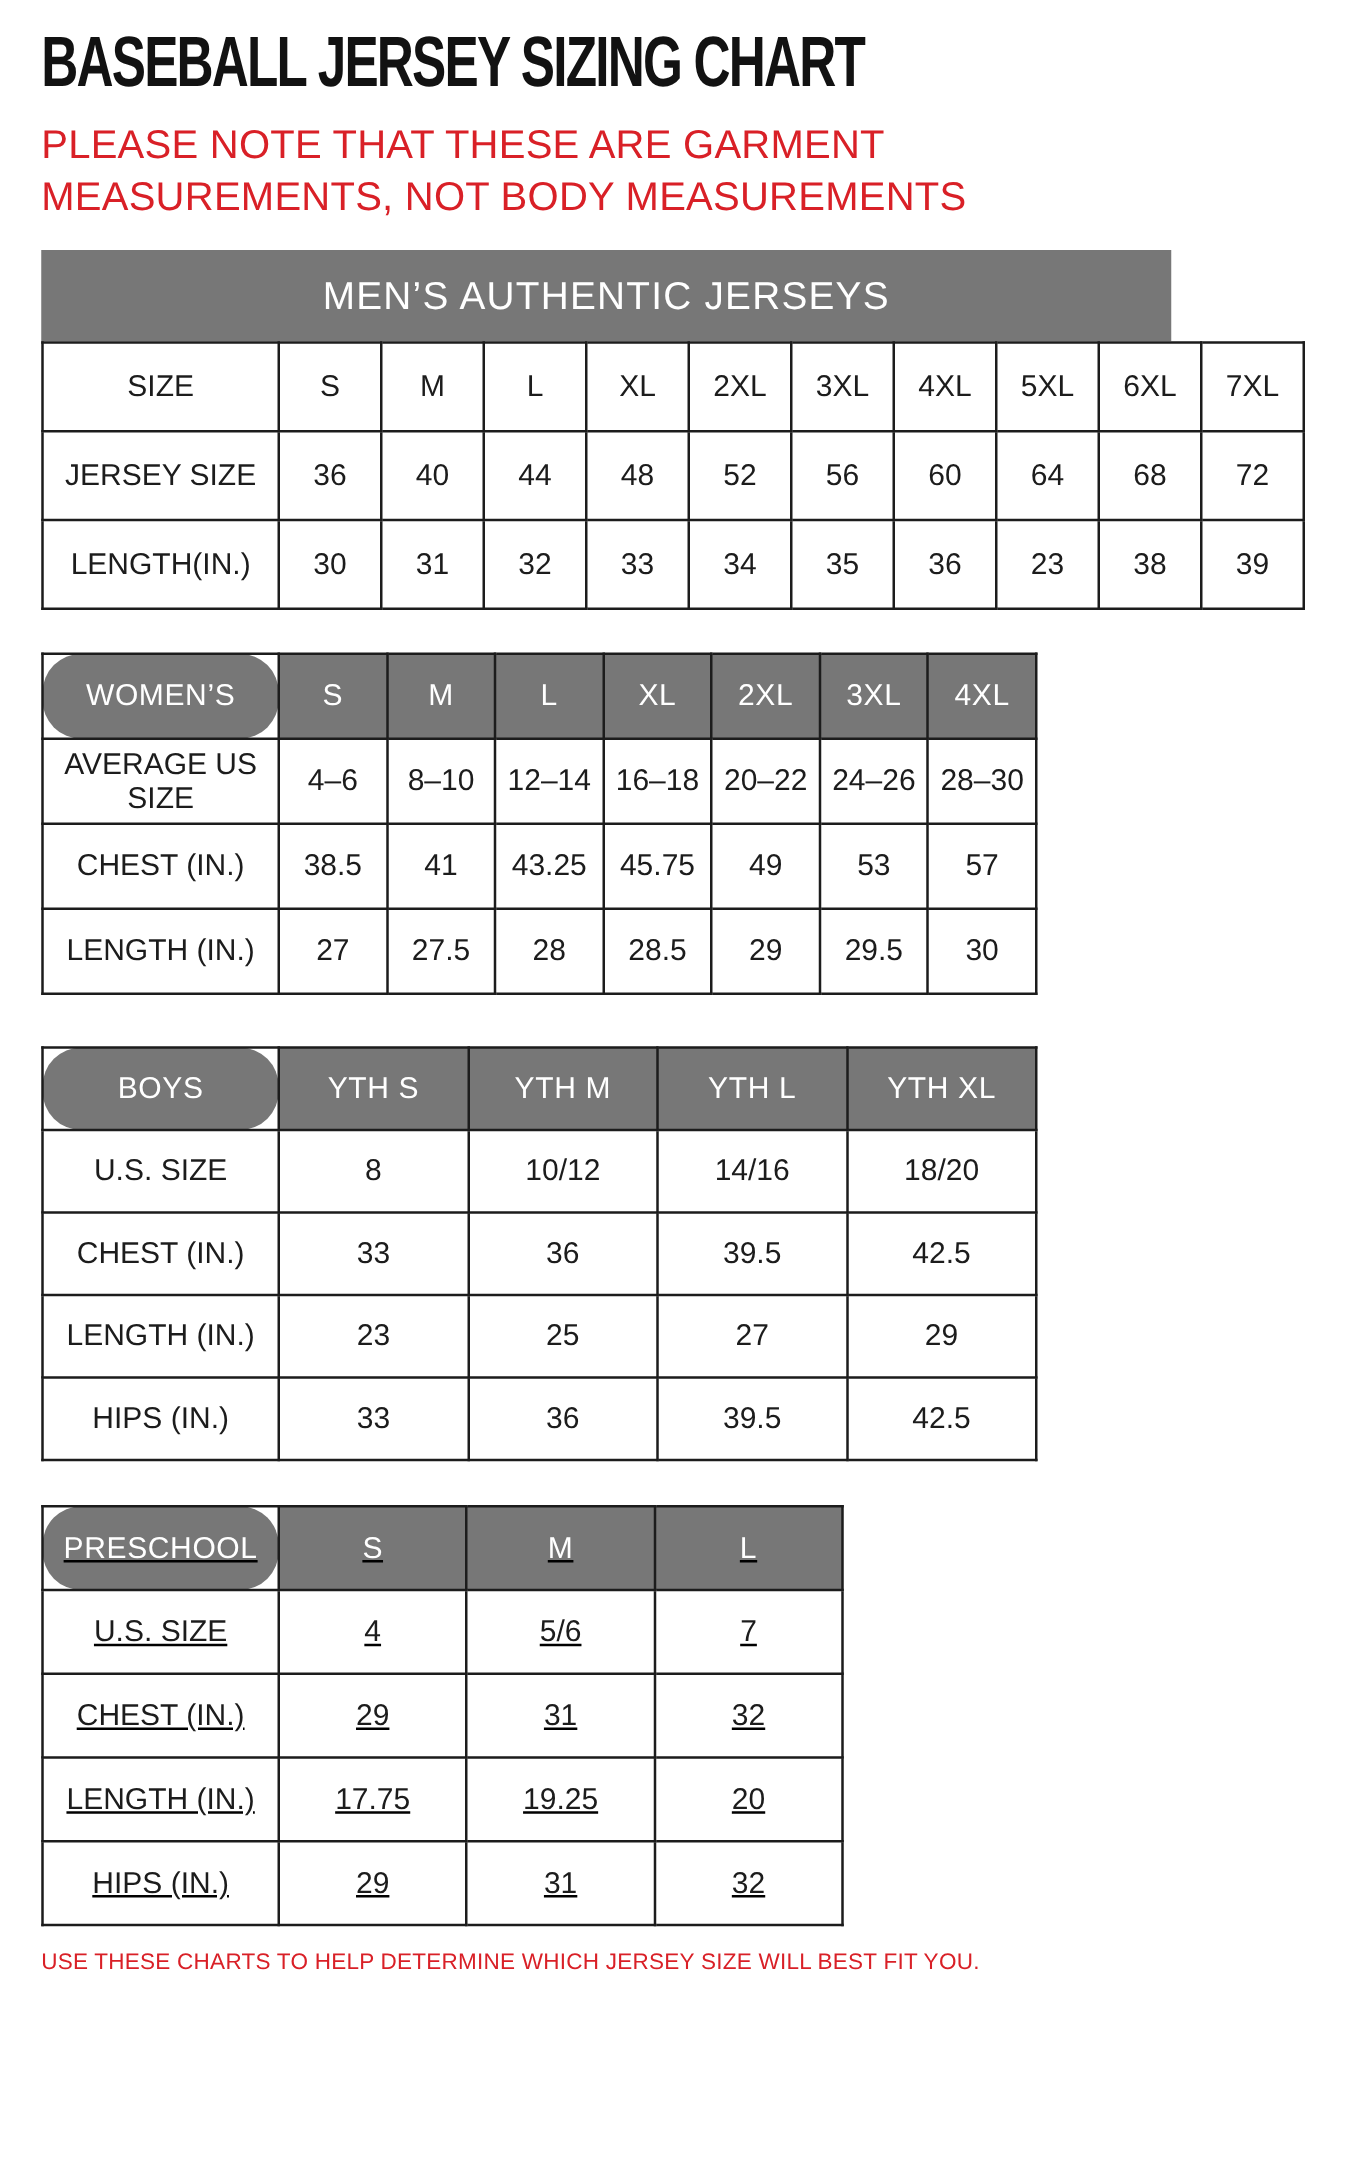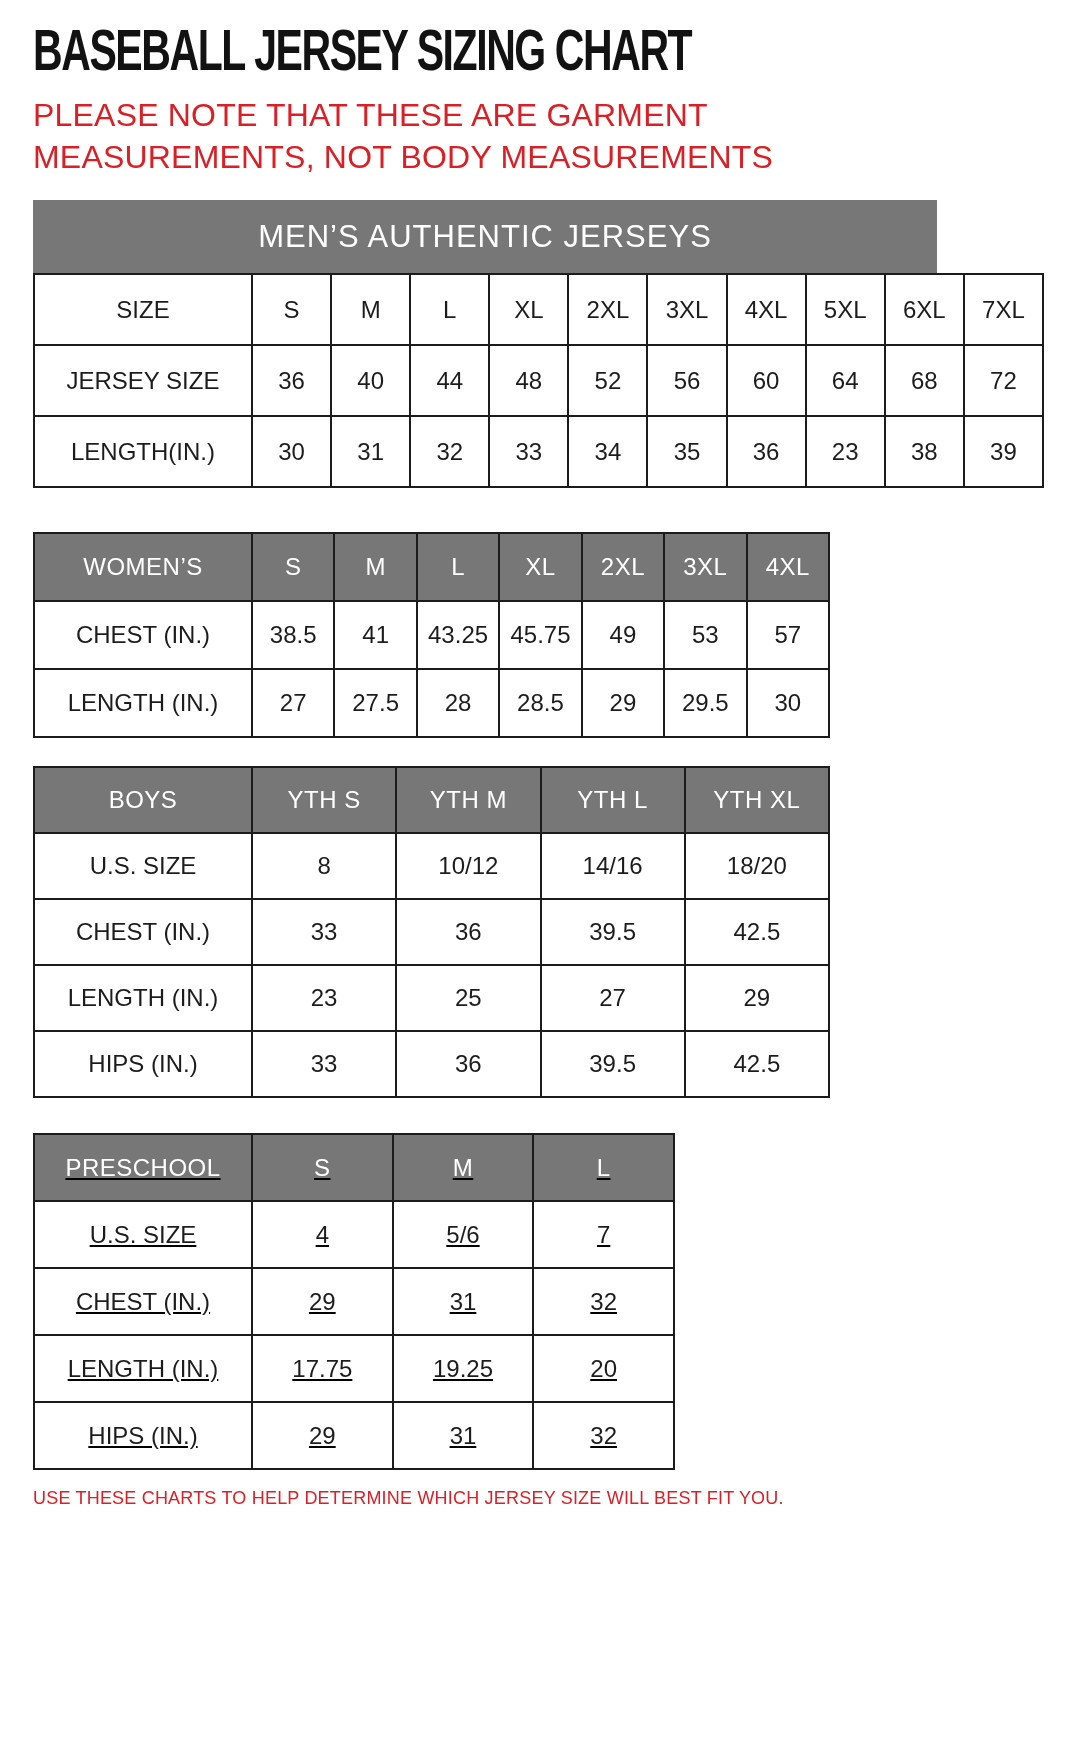--- a/index.html
+++ b/index.html
@@ -54,26 +54,26 @@
   th, td {
     border: 2px solid var(--line, #1c1c1c);
     text-align: center;
     vertical-align: middle;
     font-size: 24px;
     font-weight: normal;
     color: #1c1c1c;
     padding: 0 4px;
     line-height: 1.15;
   }
-  th:first-child, td:first-child { width: 218px; }
+  th:first-child, td:first-child { width: 189px; border-radius: 31px; }
   .men { width: 1011px; }
   .men th, .men td { height: 71px; }
-  .women { width: 797px; margin-top: 44px; }
+  .women { width: 797px; margin-top: 34px; }
   .women th, .women td { height: 68px; }
-  .boys { width: 797px; margin-top: 28px; padding-left: 20px; }
+  .boys { width: 797px; margin-top: 41px; padding-left: 20px; }
   .boys th, .boys td { height: 66px; }
   .preschool { width: 642px; margin-top: 35px; text-decoration: underline; }
   .preschool th, .preschool td { height: 67px; }
   .gray thead th {
     background: var(--gray, #777777);
     color: #ffffff;
     letter-spacing: 0.5px;
   }
   .footer-note {
     margin-top: 18px;
@@ -146,20 +146,30 @@
         <th>M</th>
         <th>L</th>
         <th>XL</th>
         <th>2XL</th>
         <th>3XL</th>
         <th>4XL</th>
       </tr>
     </thead>
     <tbody>
       <tr>
+        <td>AVERAGE US SIZE</td>
+        <td>4–6</td>
+        <td>8–10</td>
+        <td>12–14</td>
+        <td>16–18</td>
+        <td>20–22</td>
+        <td>24–26</td>
+        <td>28–30</td>
+      </tr>
+      <tr>
         <td>CHEST (IN.)</td>
         <td>38.5</td>
         <td>41</td>
         <td>43.25</td>
         <td>45.75</td>
         <td>49</td>
         <td>53</td>
         <td>57</td>
       </tr>
       <tr>

